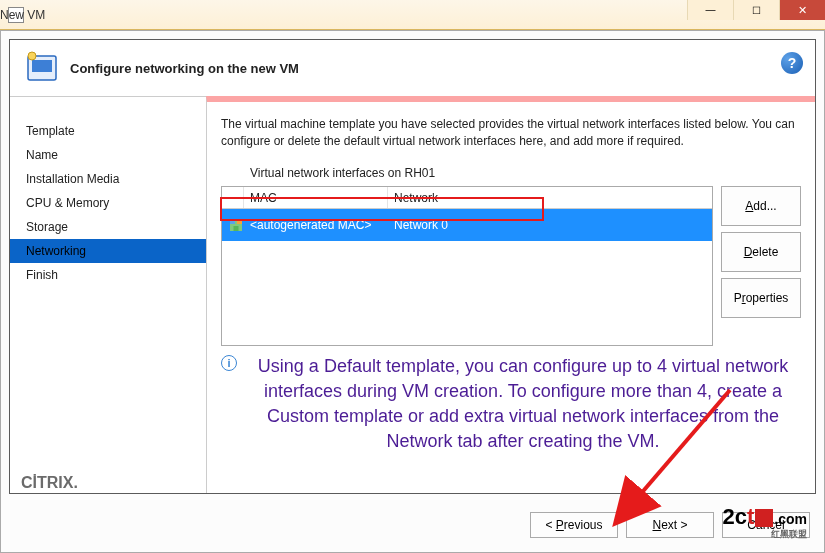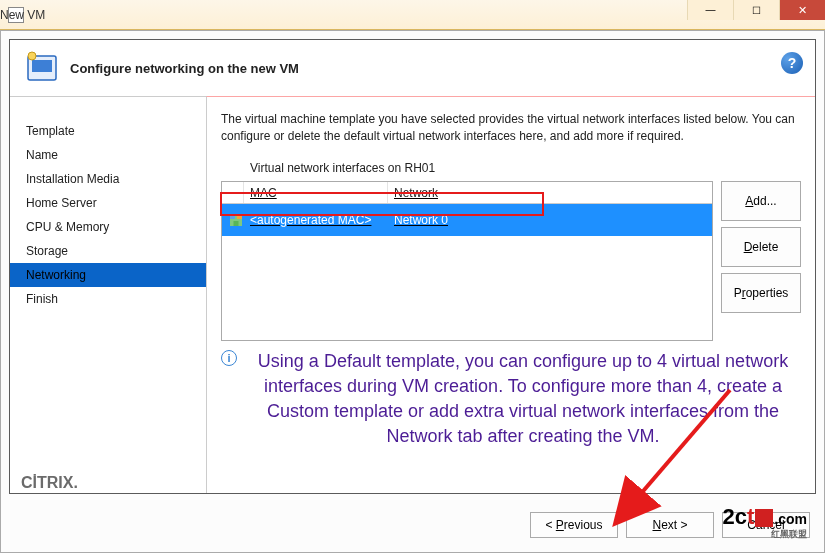--- a/index.html
+++ b/index.html
@@ -28,25 +28,25 @@
 
 
 .body { position: absolute; top: 56px; left: 0; right: 0; bottom: 0; display: flex; }
 
 
 .sidebar { width: 196px; border-top: 1px solid #ccc; padding-top: 22px; }
 .step { height: 24px; line-height: 24px; padding-left: 16px; font-size: 12px; color: #222; cursor: default; }
 .step.active { background: #0a64c8; color: #000000; }
 
 
-.main { flex: 1; border-left: 1px solid #ccc; border-top: 1px solid #fca5a5; padding: 14px 14px 10px 14px; display: flex; flex-direction: column; position: relative; }
+.main { flex: 1; border-left: 1px solid #ccc; border-top: 6px solid #fca5a5; padding: 14px 14px 10px 14px; display: flex; flex-direction: column; position: relative; }
 .desc { font-size: 12px; color: #222; line-height: 1.4; }
 .label2 { font-size: 12px; color: #222; margin-top: 16px; margin-bottom: 6px; margin-left: 29px; }
 .table-row-wrap { display: flex; gap: 8px; }
-.table-wrap { flex: 1; border: 1px solid #aaa; background: #fff; height: 160px; text-decoration: underline; }
+.table-wrap { flex: 1; border: 1px solid #aaa; background: #fff; height: 160px; }
 .thead { height: 22px; background: #fff; display: flex; border-bottom: 1px solid #ccc; }
 .th { font-size: 12px; color: #222; padding-left: 6px; line-height: 22px; border-right: 1px solid #e4e4e4; }
 .th.icon-col { width: 22px; border-right: 1px solid #e4e4e4; }
 .th.mac-col { width: 144px; }
 .th.net-col { flex: 1; border-right: none; }
 .trow { height: 32px; display: flex; align-items: center; background: #1e90ff; color: #fff; font-size: 12px; }
 .trow .cell { padding-left: 6px; }
 .trow .icon-cell { width: 22px; display: flex; align-items: center; justify-content: center; }
 .row-icon { width: 12px; height: 12px; background: #7fc97f; }
 .trow .mac-cell { width: 144px; }
@@ -102,21 +102,20 @@
       </svg>
       <div class="hdr-title">Configure networking on the new VM</div>
       <div class="help-icon">?</div>
     </div>
 
     <div class="body">
       <div class="sidebar">
         <div class="step">Template</div>
         <div class="step">Name</div>
         <div class="step">Installation Media</div>
-        <div class="step">Home Server</div>
         <div class="step">CPU &amp; Memory</div>
         <div class="step">Storage</div>
         <div class="step active">Networking</div>
         <div class="step">Finish</div>
       </div>
 
       <div class="main">
         <div class="desc">The virtual machine template you have selected provides the virtual network interfaces listed below. You can configure or delete the default virtual network interfaces here, and add more if required.</div>
         <div class="label2">Virtual network interfaces on RH01</div>
 

